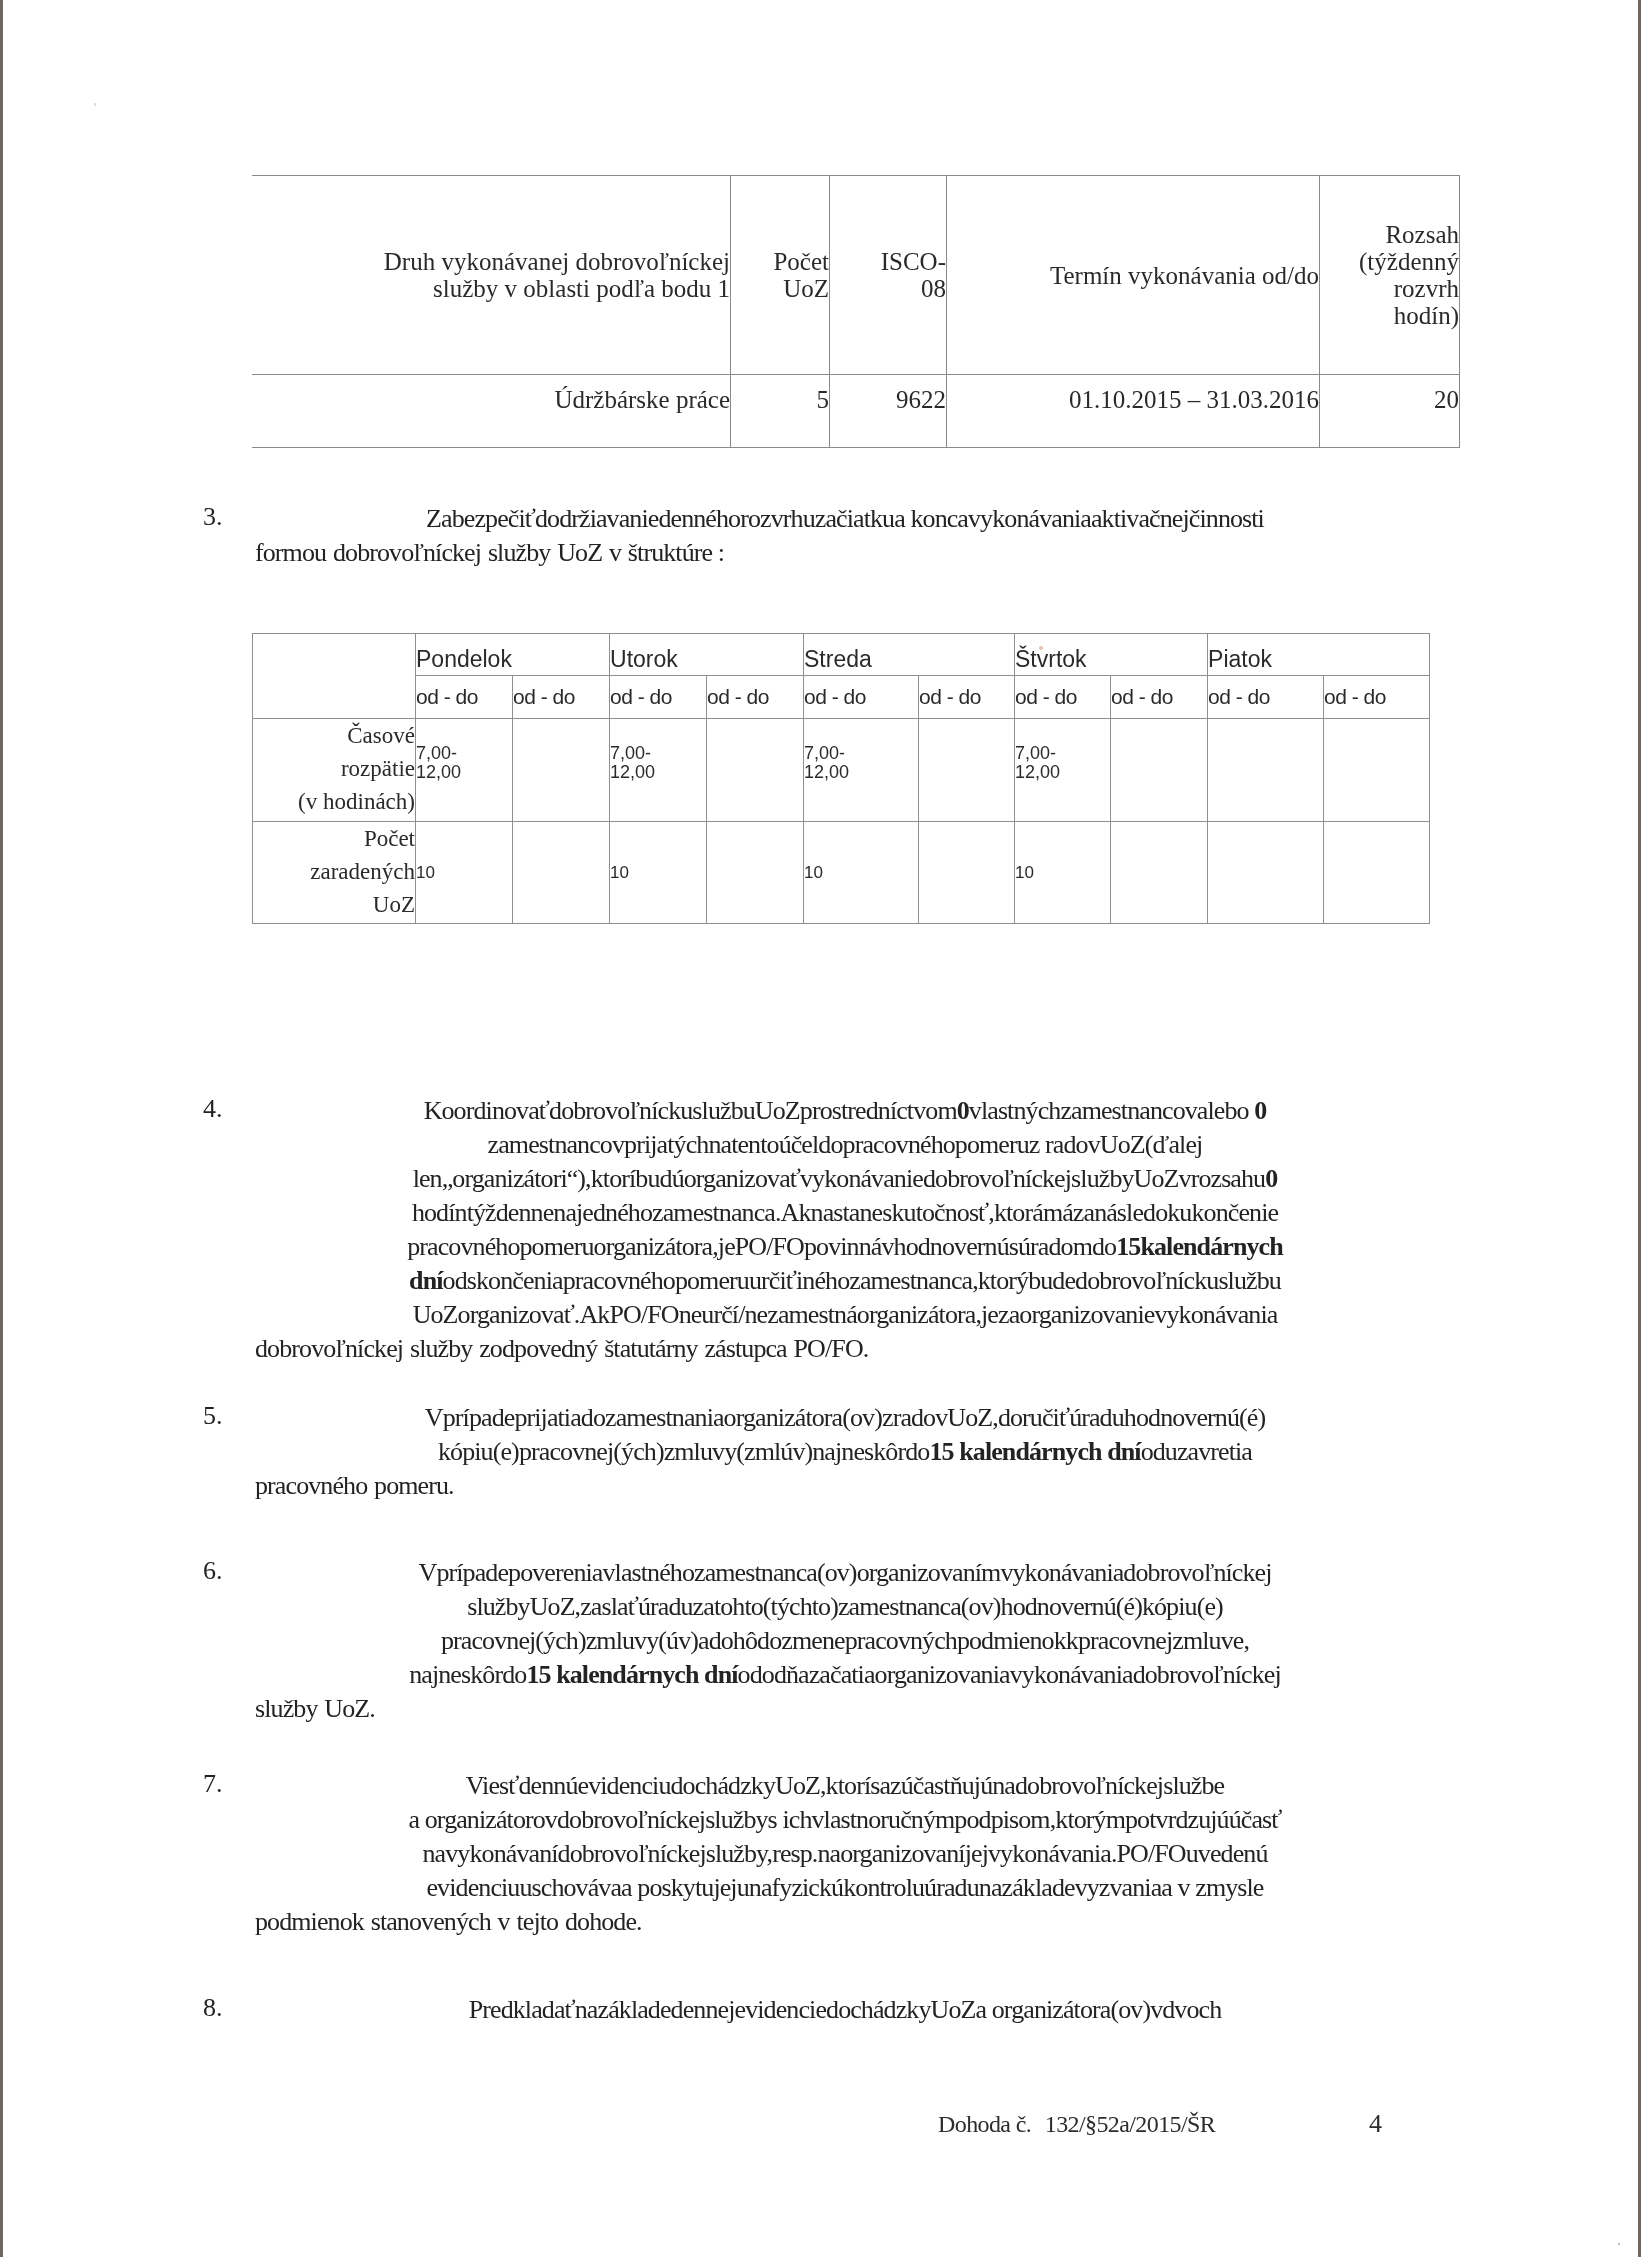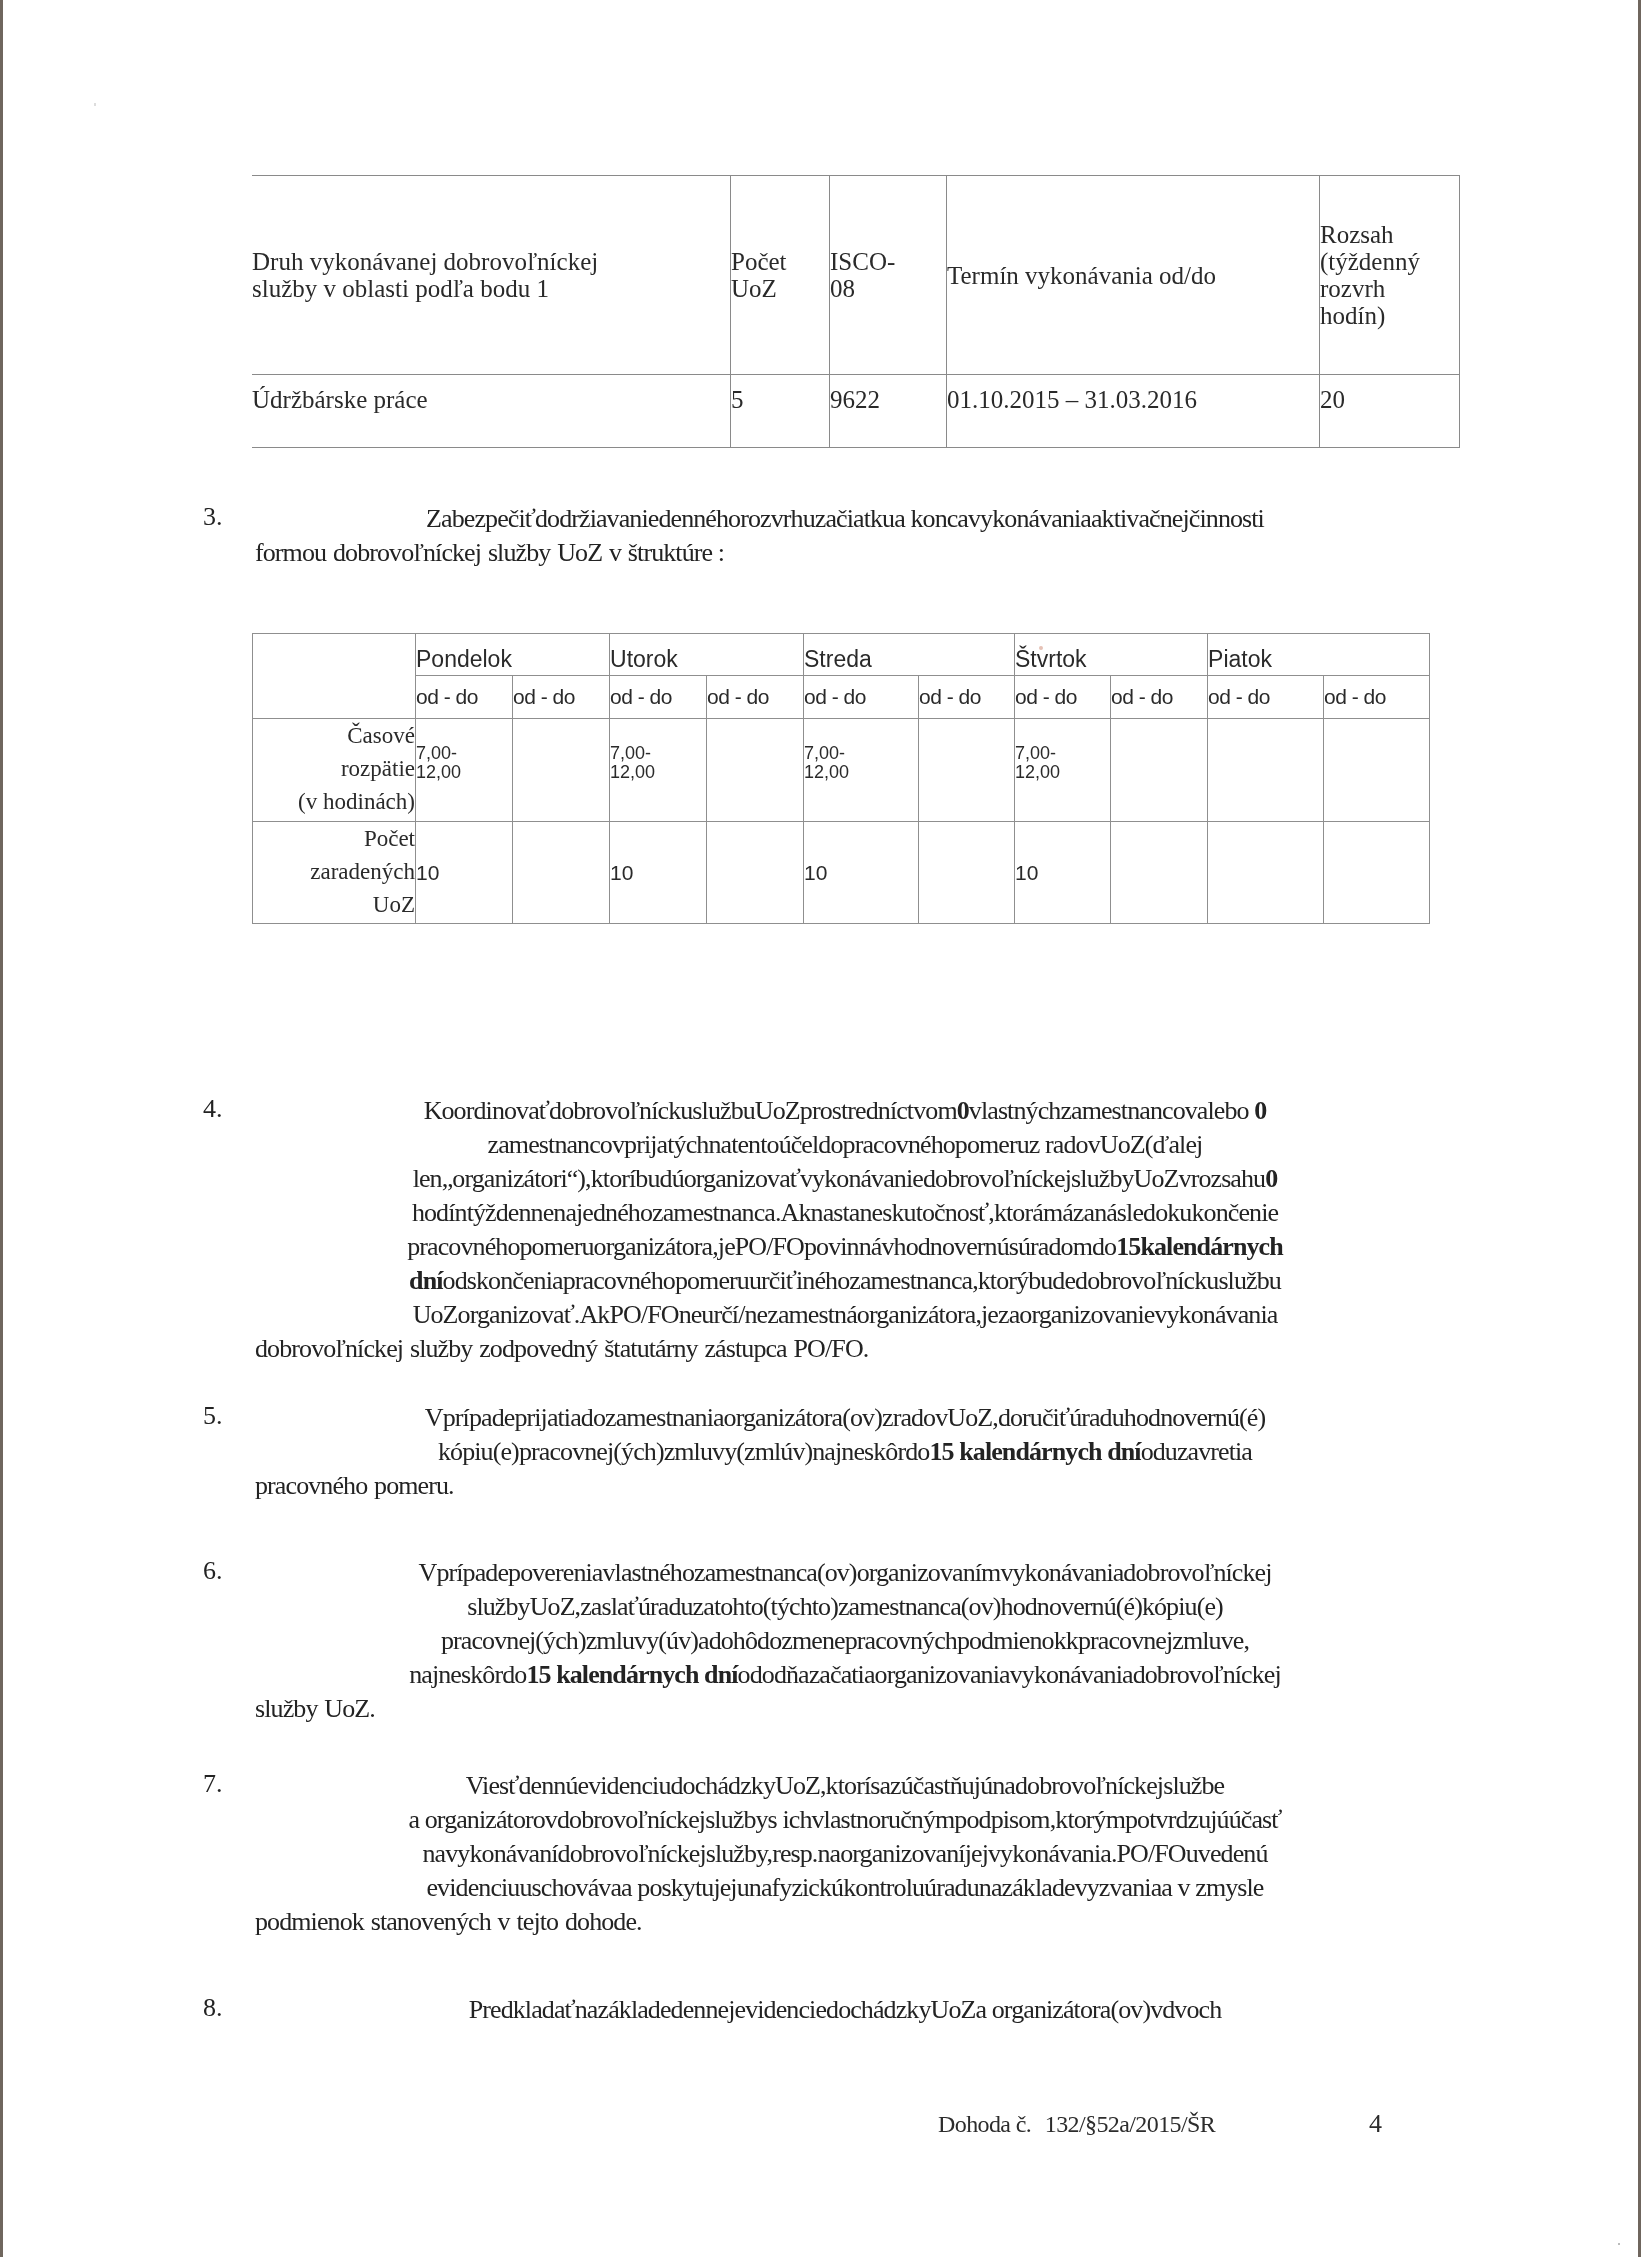--- a/index.html
+++ b/index.html
@@ -10,21 +10,21 @@
   }
   .edge-left { position: absolute; left: 0; top: 0; width: 2.9px; height: 2257px; background: #6f665e; }
   .edge-right { position: absolute; right: 0; top: 0; width: 2.9px; height: 2257px; background: #6f665e; }
 
   
   .t1 {
     position: absolute; left: 252px; top: 175px; width: 1208px; height: 273px;
     border-collapse: collapse; table-layout: fixed;
     font-family: "Liberation Serif", serif; font-size: 25px; color: #2a2a2a;
   }
-  .t1 td, .t1 th { border: 1.4px solid #8a8a8a; text-align: left; font-weight: normal; padding: 0; line-height: 27px; }
+  .t1 td, .t1 th { border: 1.4px solid #8a8a8a; text-align: right; font-weight: normal; padding: 0; line-height: 27px; }
   .t1 tr.h { height: 137px; }
   .t1 tr.h th { vertical-align: middle; }
   .t1 tr.r1 { height: 50px; }
   .t1 tr.r2 { height: 86px; }
   .t1 tr.r1 td { vertical-align: top; padding-top: 11px; }
   .t1 tr.r2 td { vertical-align: top; padding-top: 15.4px; }
   .t1 .first { border-left: none; }
   .t1 .last { border-right: 1.4px solid #8a8a8a; }
 
   
@@ -51,21 +51,21 @@
   .t2 tr.days td { font-size: 23px; vertical-align: bottom; padding-bottom: 1.9px; }
   .t2 tr.oddo { height: 43px; }
   .t2 tr.oddo td { font-size: 21px; vertical-align: middle; white-space: nowrap; letter-spacing: -0.5px; }
   .t2 tr.time { height: 102px; }
   .t2 tr.count { height: 102px; }
   .t2 .rowlabel {
     font-family: "Liberation Serif", serif; font-size: 23px; text-align: right;
     line-height: 33px; vertical-align: top; padding-left: 0;
   }
   .t2 .val { font-size: 18px; line-height: 19.3px; vertical-align: middle; }
-  .t2 .count .val { font-size: 21px; }
+  .t2 .count .val { font-size: 17px; }
   .t2 .corner { border-left: 1.4px solid #8f8f8f; }
   .mark { position: absolute; left: 1039px; top: 646px; width: 3.9px; height: 3.9px; border-radius: 1.9px; background: #e6c2b6; }
 
   
   .footer {
     position: absolute; left: 938px; top: 2111px; font-size: 24px; color: #2c2c2c;
     letter-spacing: -0.6px;
   }
   .footer .doc-label { margin-right: 13.5px; }
   .pageno { position: absolute; left: 1369px; top: 2109px; font-size: 26px; color: #2c2c2c; }

